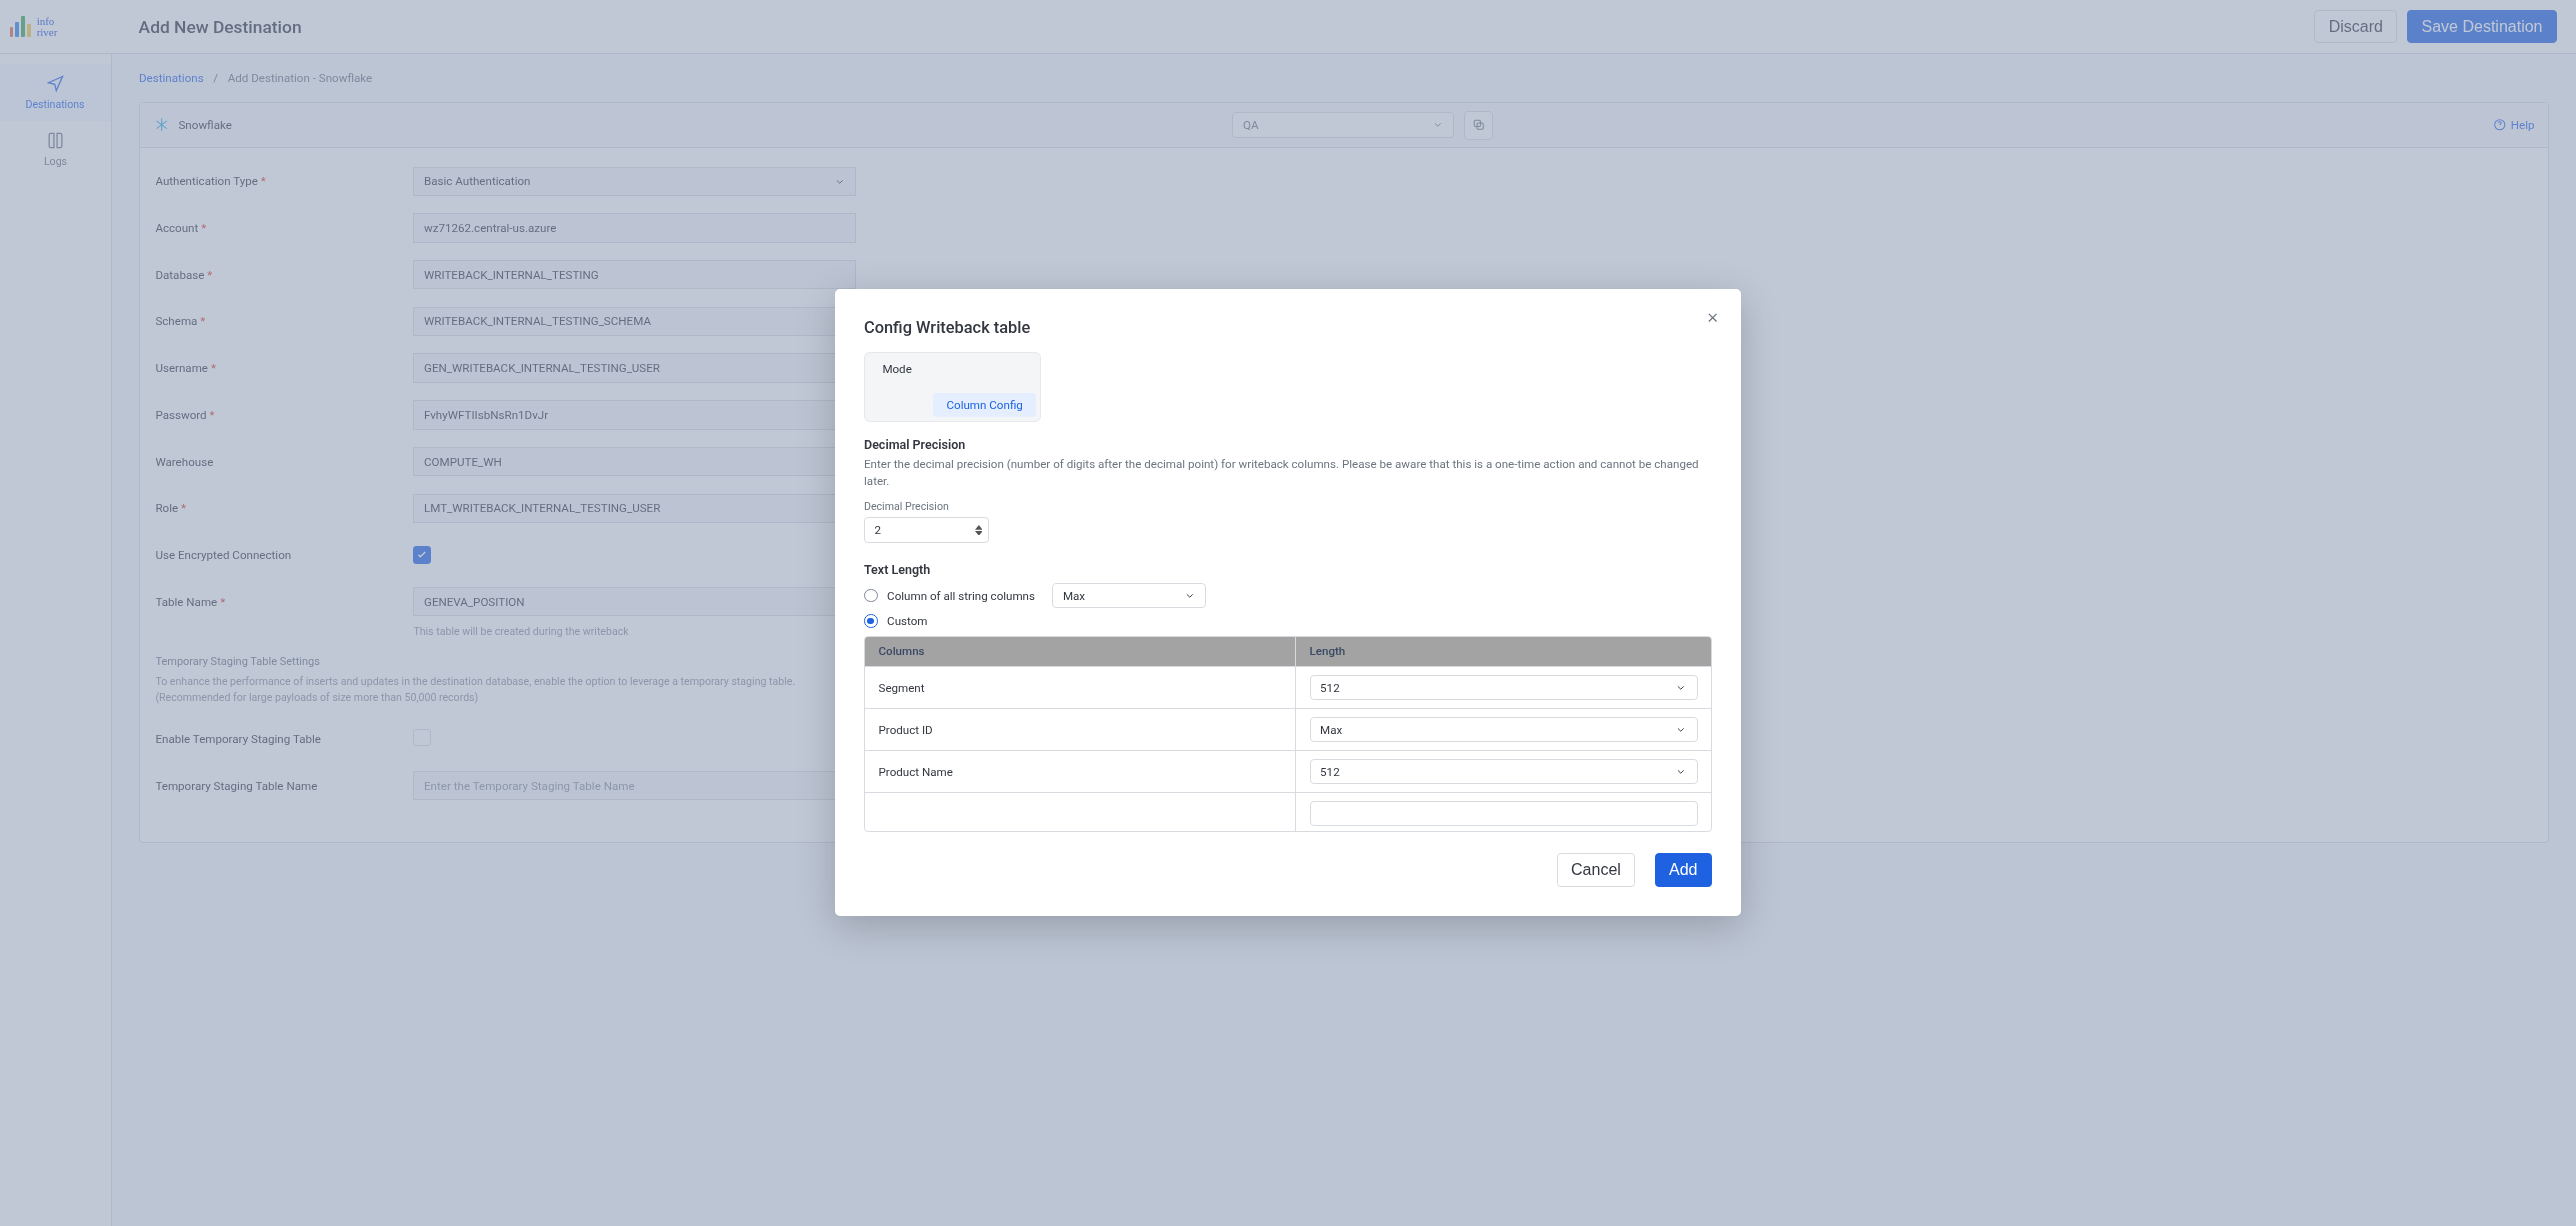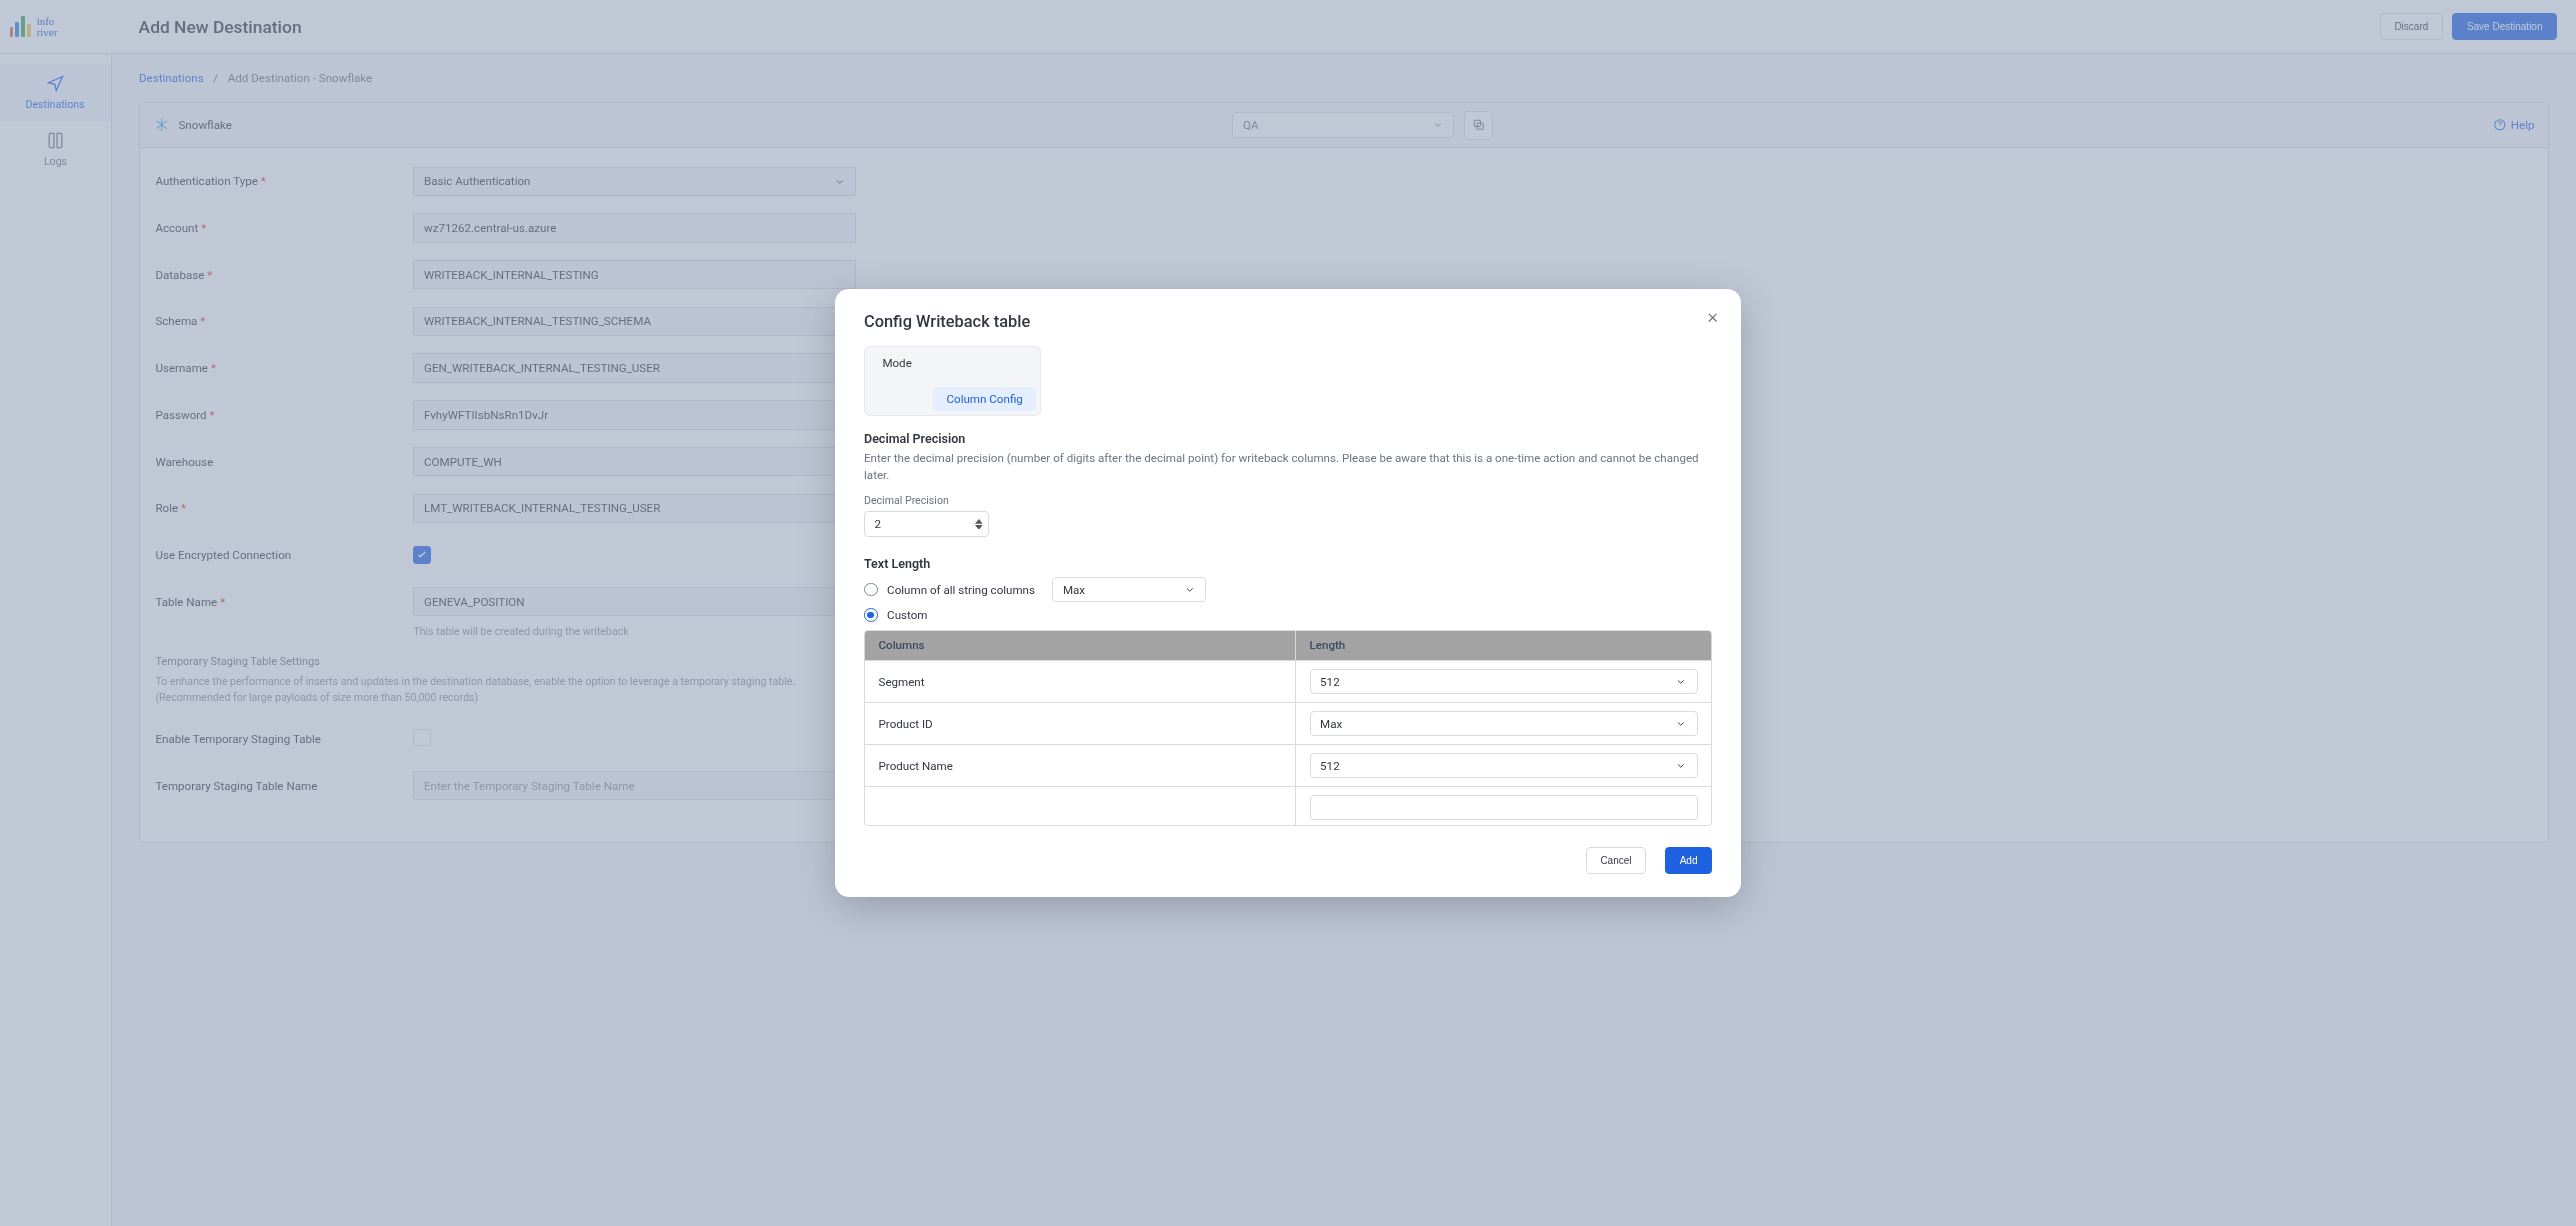--- a/index.html
+++ b/index.html
@@ -51,21 +51,21 @@
   .logo-bars{display:flex;align-items:flex-end;gap:1.9px;height:21px;}
   .logo-bars>span{display:block;width:3.9px;border-radius:1px;}
   .logo-text{font-family:Georgia,serif;line-height:0.95;font-size:11px;color:#1d4ed8;white-space:pre;}
   .page-title{font-size:17.4px;font-weight:500;margin-left:27px;}
   .topbar-spacer{flex:1;}
   .btn{
     border:1px solid var(--border);
     background:#fff;
     border-radius:3.9px;
     padding:6.7px 13.5px;
-    font-size:10px;
+    font-size:16px;
     cursor:pointer;
     color:var(--text);
   }
   .btn-primary{
     background:var(--blue2);
     border-color:var(--blue2);
     color:#fff;
   }
   .btn + .btn{margin-left:9.6px;}
   .body{flex:1;display:flex;min-height:0;}
@@ -141,23 +141,23 @@
   }
   .checkbox.checked{background:#1e62e2;border-color:#1e62e2;color:#fff;}
   
   .scrim{
     position:absolute;inset:0;
     background:rgba(140,155,180,0.55);
     display:flex;align-items:flex-start;justify-content:center;
     padding-top:289px;
   }
   .modal{
-    width:906px;background:#fff;border-radius:14px;
+    width:906px;background:#fff;border-radius:5px;
     box-shadow:0 9.6px 39px rgba(0,0,0,0.2);
-    padding:23px 29px;
+    padding:29px 29px;
     position:relative;
   }
   .modal-close{
     position:absolute;top:21px;right:21px;cursor:pointer;color:#6c7480;
   }
   .modal h2{margin:0 0 15.4px 0;font-size:16.4px;font-weight:500;}
   .tabbar{
     display:flex;gap:7.7px;
     background:#f4f5f7;border:1px solid #e6e8ed;border-radius:5.8px;
     padding:3.9px;width:max-content;margin-bottom:15.4px;

